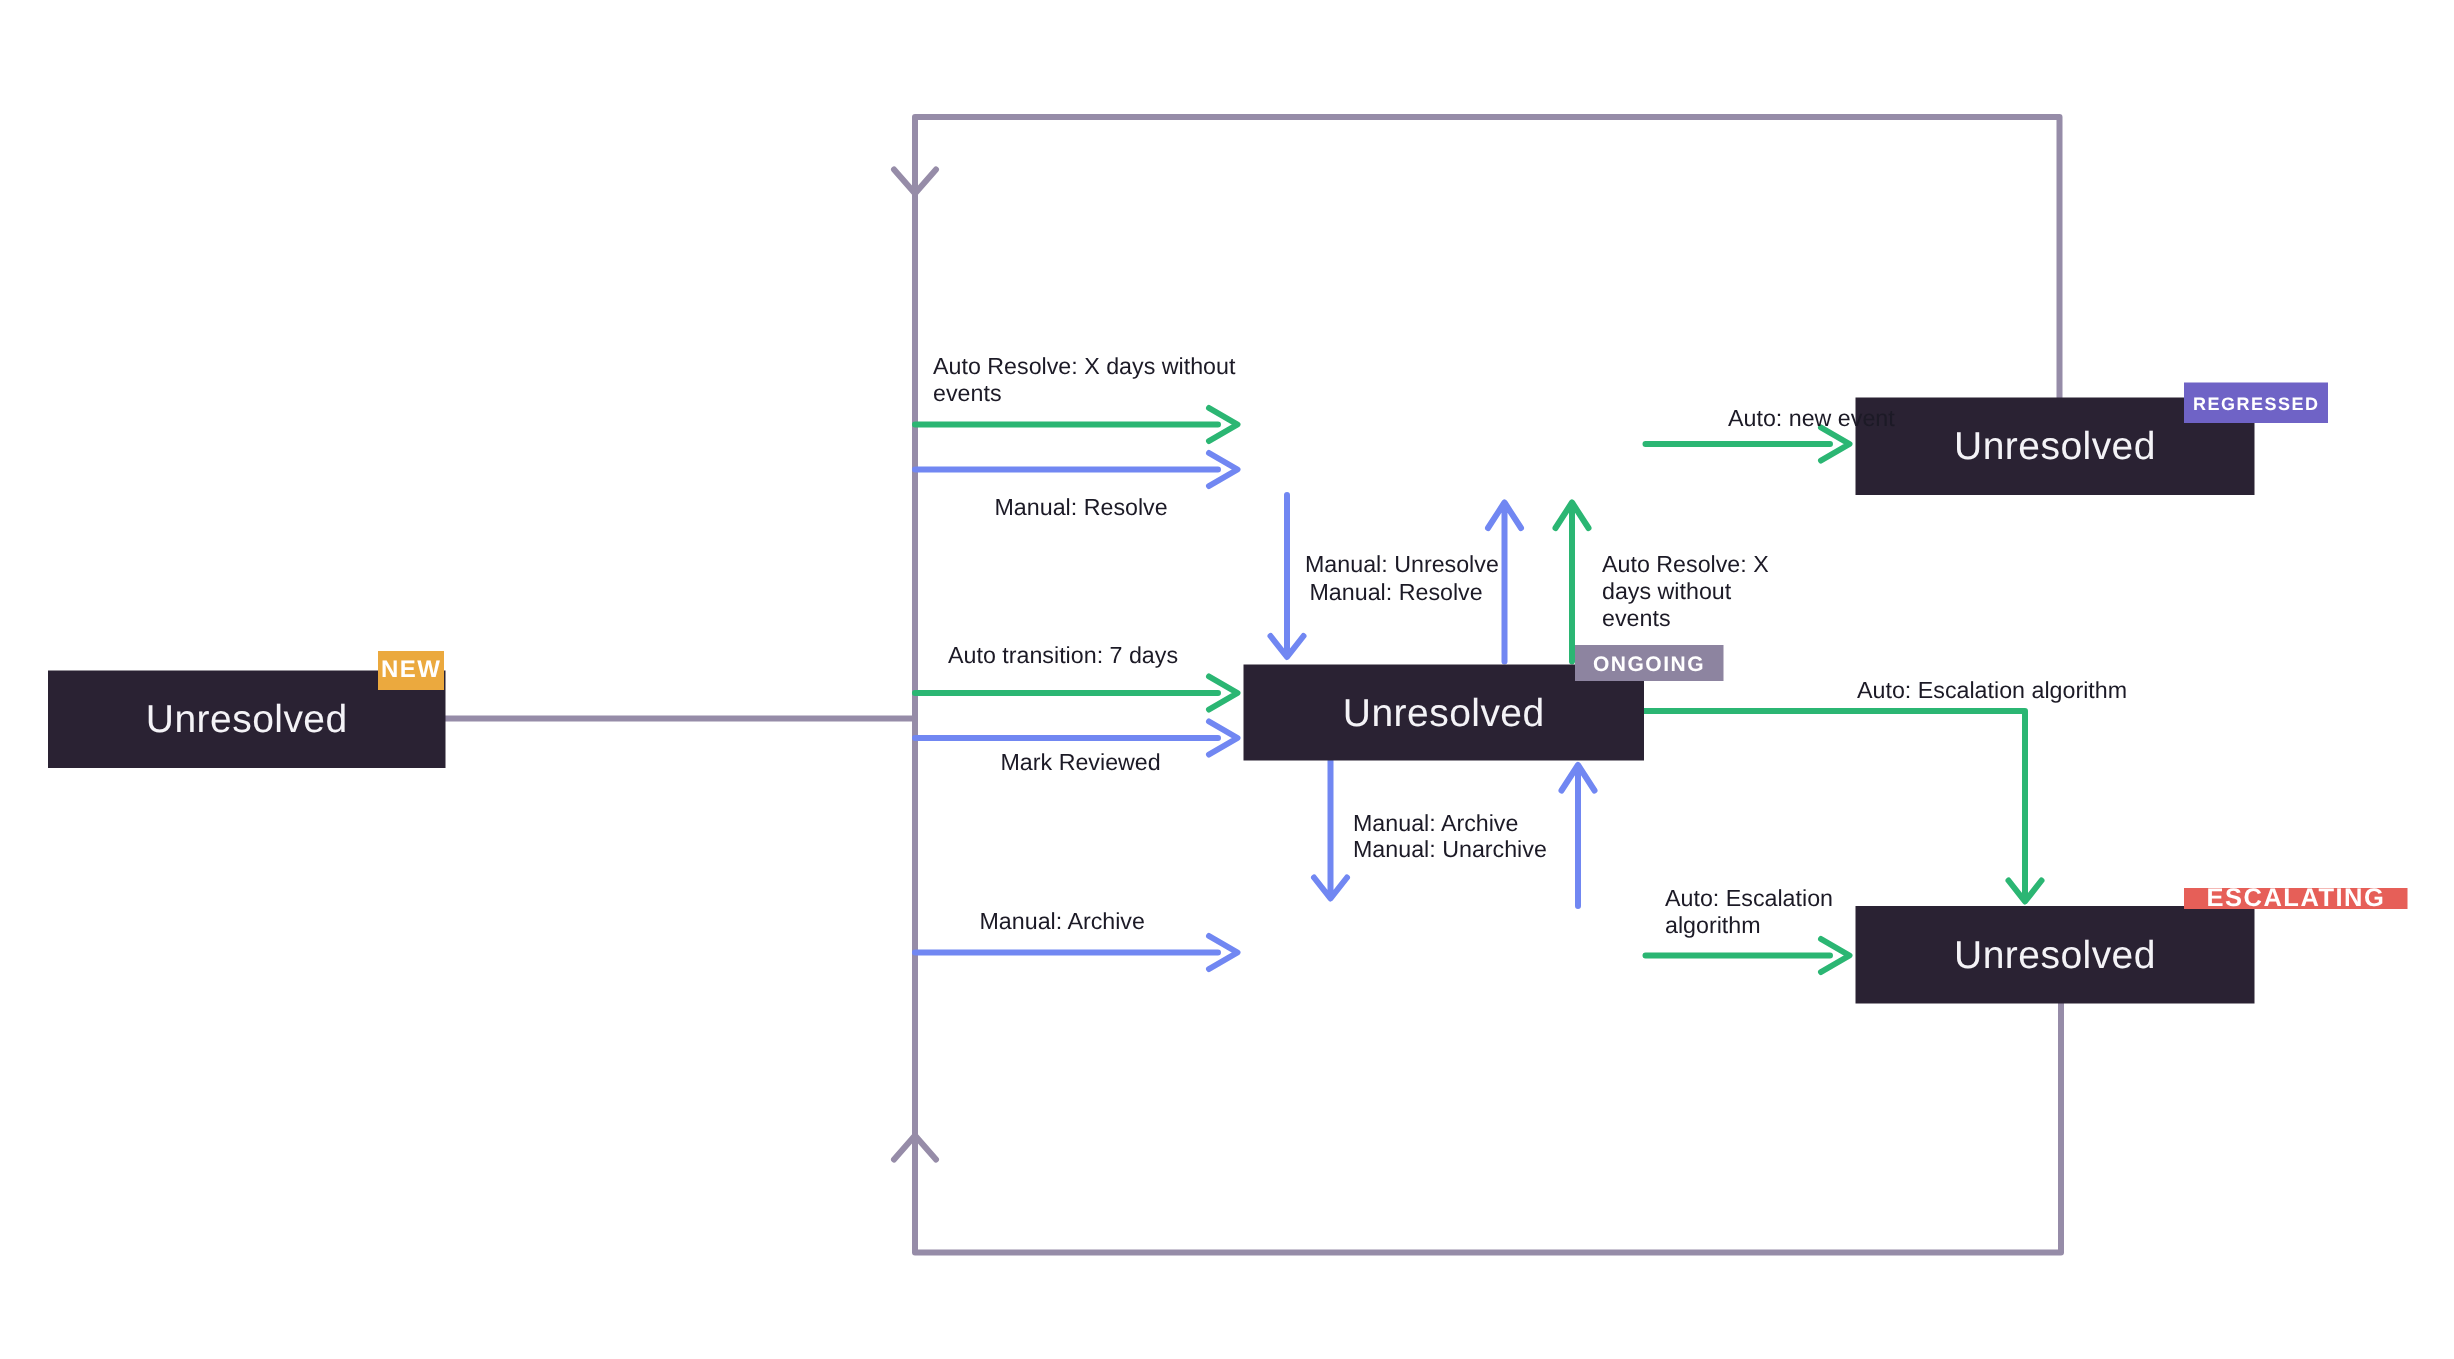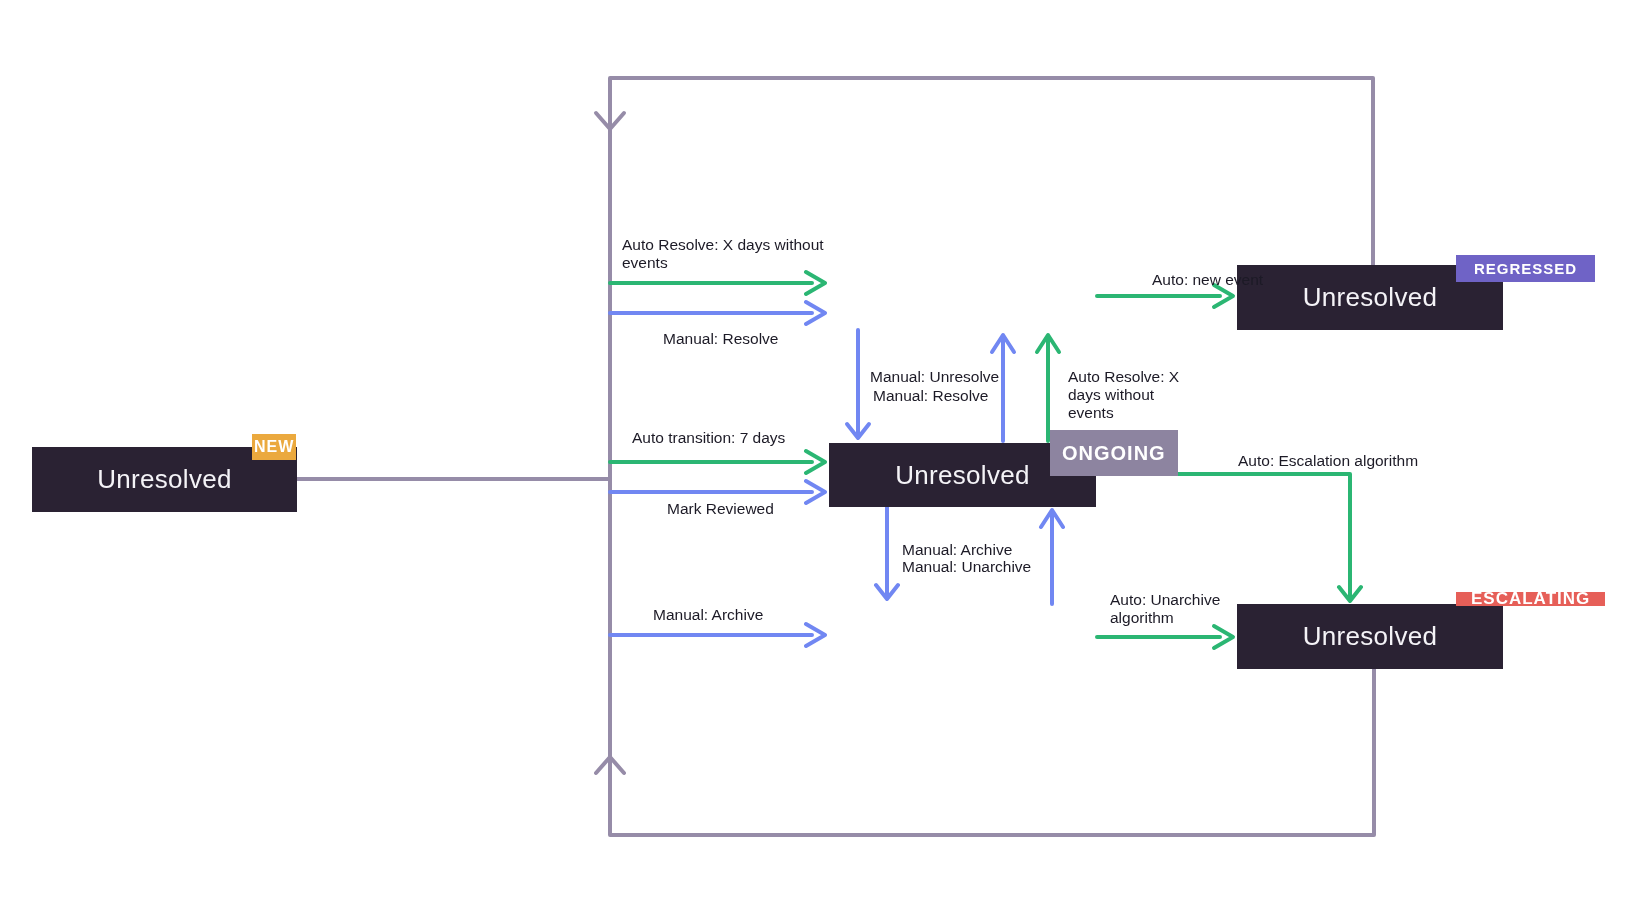--- a/index.html
+++ b/index.html
@@ -35,22 +35,22 @@
     position: absolute;
     color: #ffffff;
     font-weight: 600;
     display: flex;
     align-items: center;
     justify-content: center;
     letter-spacing: 1px;
     white-space: nowrap;
   }
   .badge-new        { background: var(--badge_new, #eba93e); height: 26px; font-size: 16px; padding: 0 2px; }
-  .badge-regressed  { background: var(--badge_regressed, #6f63c6); height: 27px; font-size: 15px; padding: 0 18px; }
-  .badge-ongoing    { background: var(--badge_ongoing, #8d84a0); height: 24px; font-size: 20px; padding: 11px 12px; }
+  .badge-regressed  { background: var(--badge_regressed, #6f63c6); height: 27px; font-size: 12px; padding: 0 6px; }
+  .badge-ongoing    { background: var(--badge_ongoing, #8d84a0); height: 24px; font-size: 14px; padding: 0 12px; }
   .badge-escalating { background: var(--badge_escalating, #e65f58); height: 14px; font-size: 17px; padding: 0 15px; }
   .lbl {
     position: absolute;
     color: var(--label_text, #1c1a26);
     font-size: 15.5px;
     line-height: 18px;
     font-weight: 500;
     white-space: pre-line;
   }
 </style>
@@ -111,16 +111,16 @@
   <div class="lbl" style="left:873px; top:387px;">Manual: Resolve</div>
   <div class="lbl" style="left:1068px; top:368px;">Auto Resolve: X
 days without
 events</div>
   <div class="lbl" style="left:632px; top:429px;">Auto transition: 7 days</div>
   <div class="lbl" style="left:667px; top:500px;">Mark Reviewed</div>
   <div class="lbl" style="left:1238px; top:452px;">Auto: Escalation algorithm</div>
   <div class="lbl" style="left:902px; top:541px;">Manual: Archive</div>
   <div class="lbl" style="left:902px; top:558px;">Manual: Unarchive</div>
   <div class="lbl" style="left:653px; top:606px;">Manual: Archive</div>
-  <div class="lbl" style="left:1110px; top:591px;">Auto: Unarchive
+  <div class="lbl" style="left:1110px; top:591px;">Auto: Escalation
 algorithm</div>
 
 </div>
 
 </body></html>

